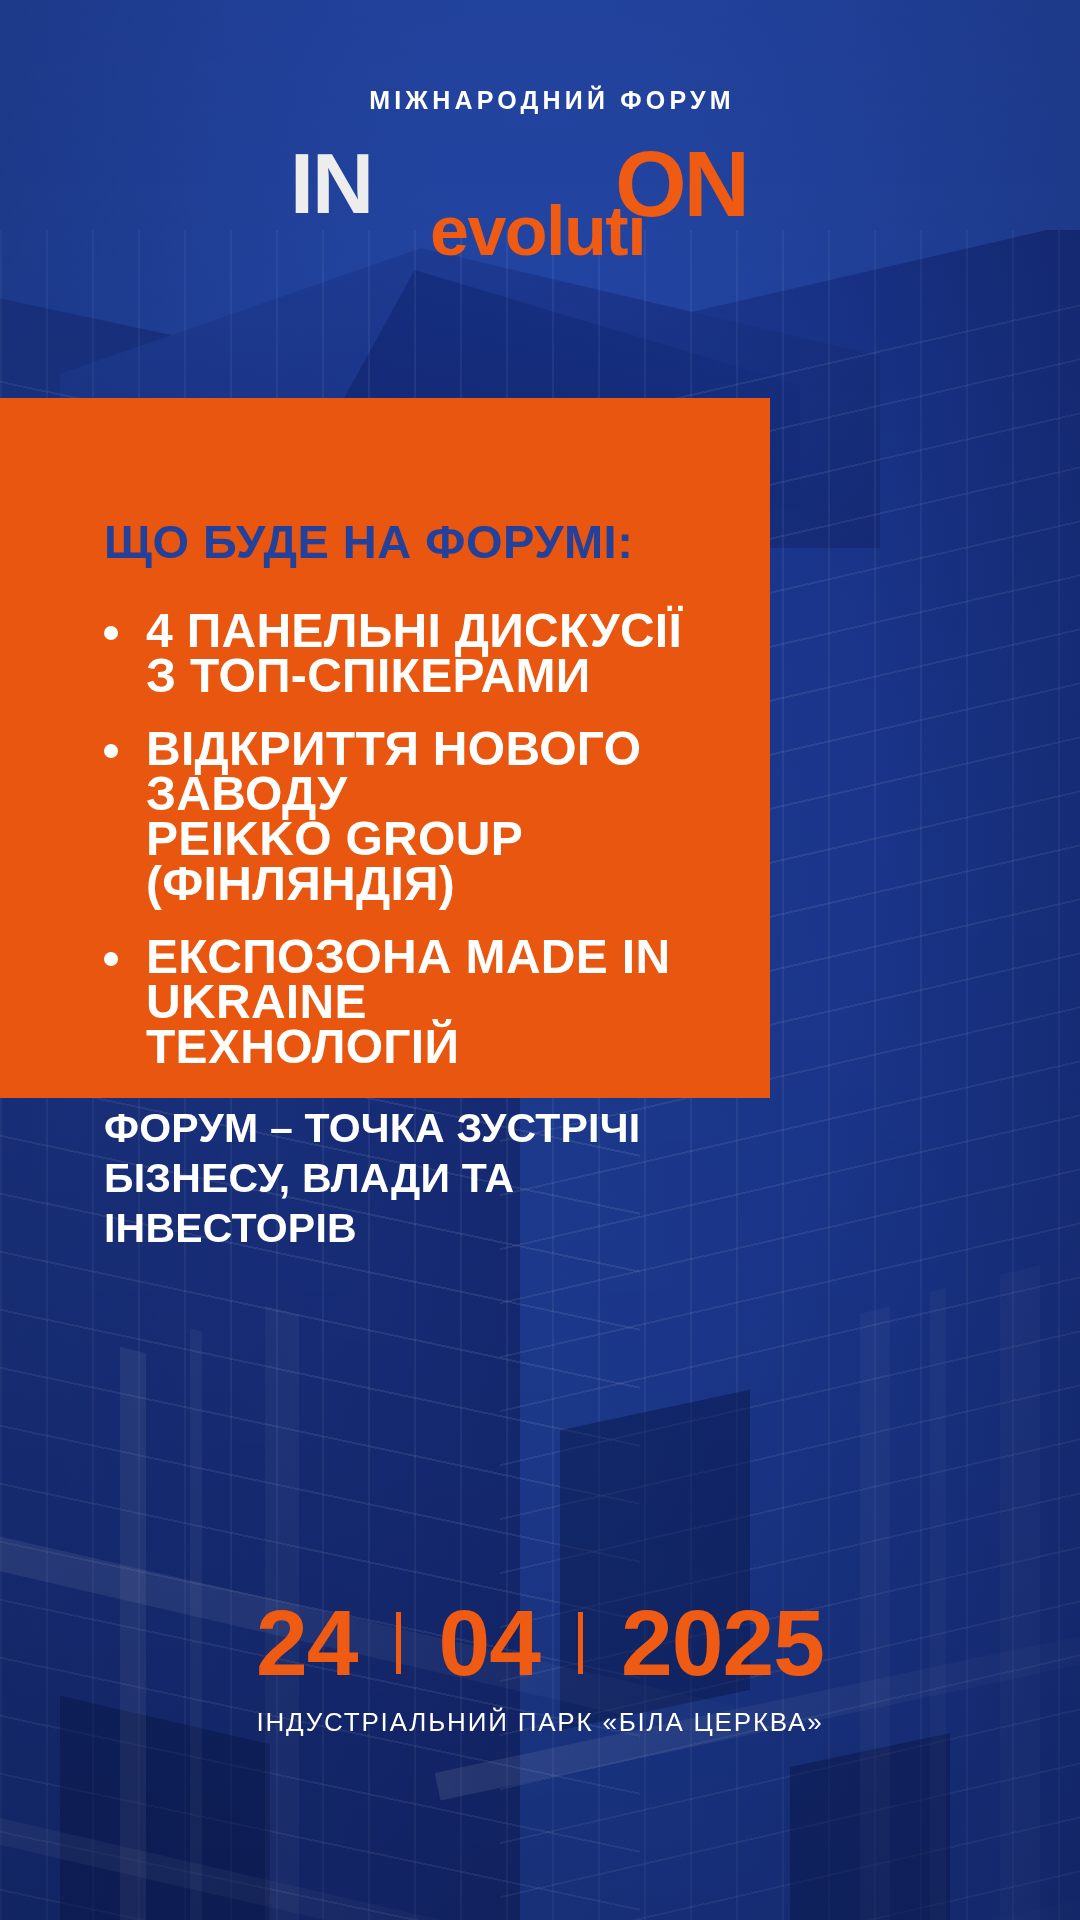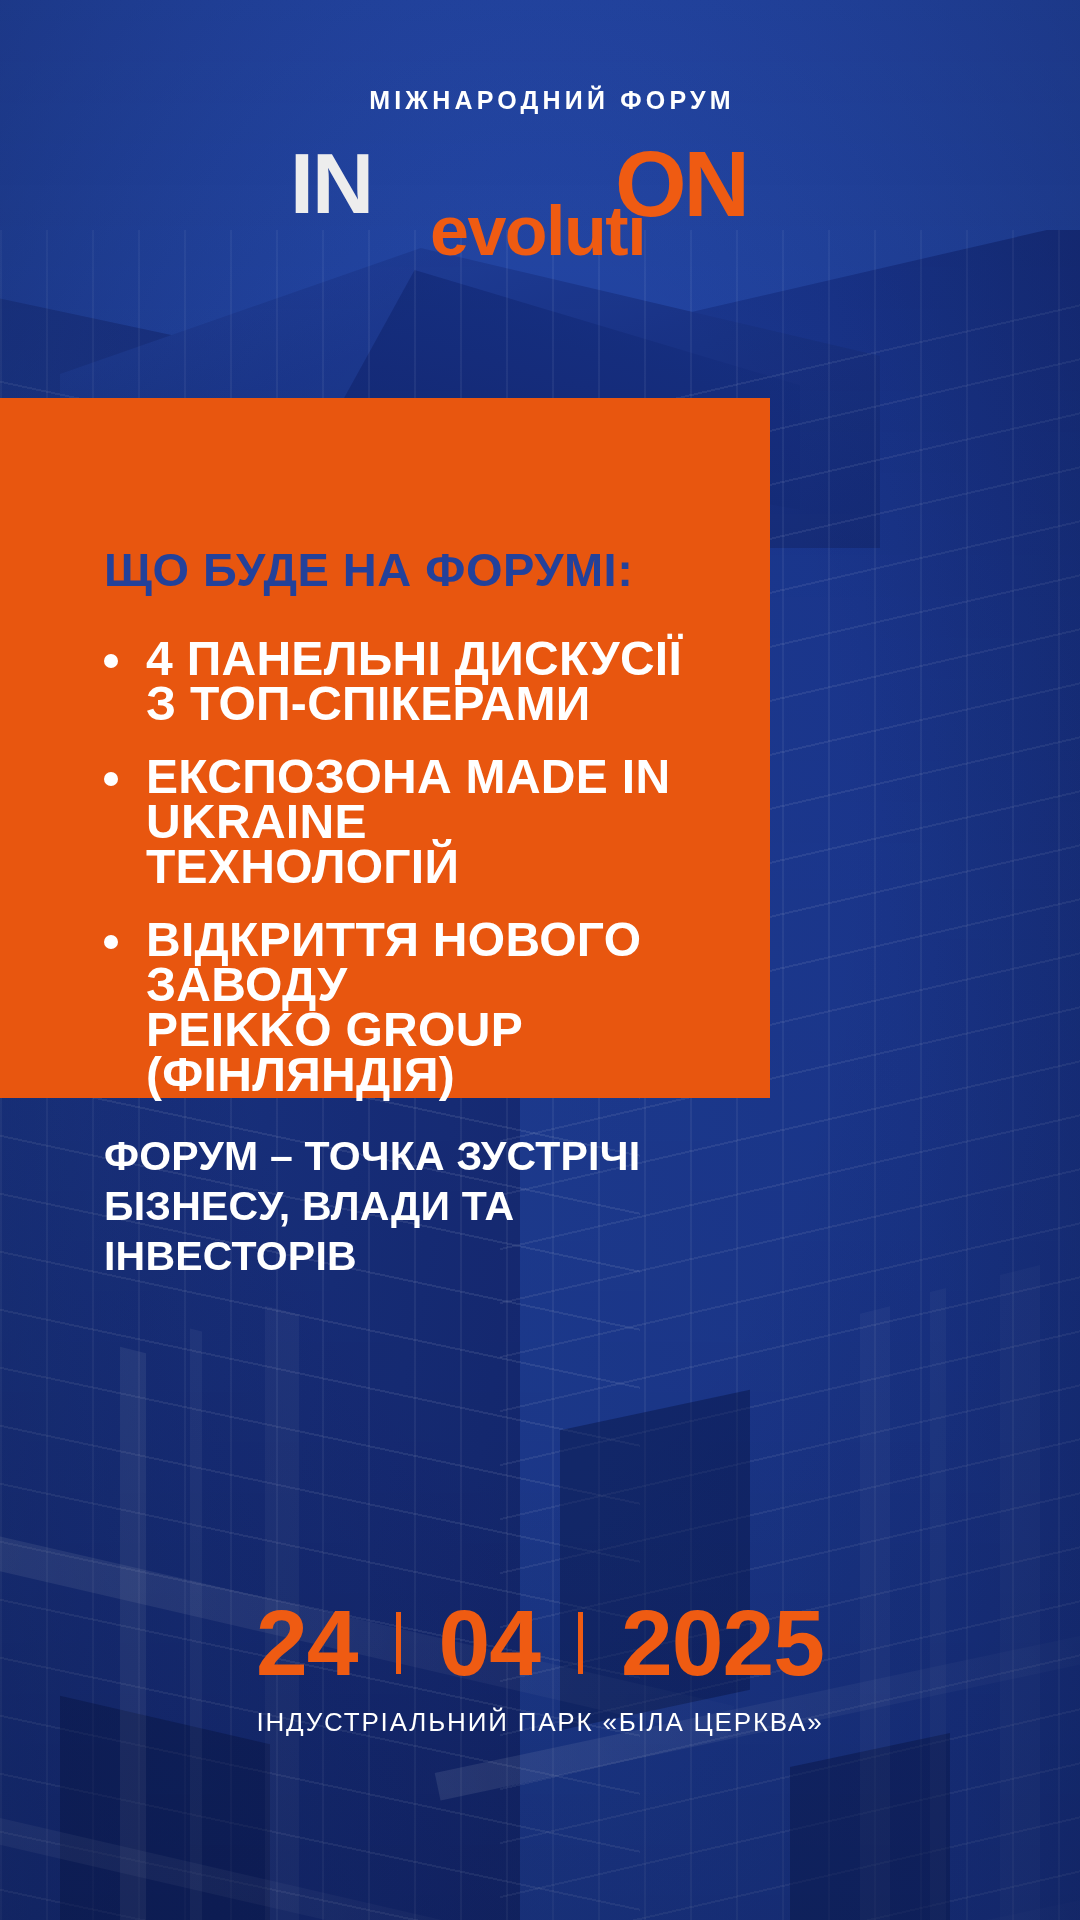--- a/index.html
+++ b/index.html
@@ -151,21 +151,21 @@
     position:absolute; left:325px; top:2px;
     font-size:92px; font-weight:900; color:#EF5B12;
     letter-spacing:-3px; line-height:92px;
   }
 
   
   .panel {
     position:absolute; left:0; top:398px; width:770px; height:700px;
     background:#E8560F;
   }
-  .panel-inner { padding:118px 44px 0 104px;margin-top:28px; }
+  .panel-inner { padding:118px 44px 0 104px; }
 
   .panel-title {
     color:#23419A; font-size:47px; font-weight:900;
     letter-spacing:0.5px; line-height:52px; margin-bottom:40px;
     text-transform:uppercase;
   }
 
   .bullets { list-style:none; }
   .bullet-row { display:flex; margin-bottom:28px; }
   .dot {
@@ -262,29 +262,29 @@
         <li class="bullet-row">
           <span class="dot"></span>
           <span class="bullet-text">
             <span>4 ПАНЕЛЬНІ ДИСКУСІЇ</span><br>
             <span>З ТОП-СПІКЕРАМИ</span>
           </span>
         </li>
         <li class="bullet-row">
           <span class="dot"></span>
           <span class="bullet-text">
-            <span>ЕКСПОЗОНА MADE IN UKRAINE</span><br>
-            <span>ТЕХНОЛОГІЙ</span>
+            <span>ВІДКРИТТЯ НОВОГО ЗАВОДУ</span><br>
+            <span>PEIKKO GROUP (ФІНЛЯНДІЯ)</span>
           </span>
         </li>
         <li class="bullet-row">
           <span class="dot"></span>
           <span class="bullet-text">
-            <span>ВІДКРИТТЯ НОВОГО ЗАВОДУ</span><br>
-            <span>PEIKKO GROUP (ФІНЛЯНДІЯ)</span>
+            <span>ЕКСПОЗОНА MADE IN UKRAINE</span><br>
+            <span>ТЕХНОЛОГІЙ</span>
           </span>
         </li>
       </ul>
 
       <div class="tagline">
         <span>ФОРУМ – ТОЧКА ЗУСТРІЧІ</span><br>
         <span>БІЗНЕСУ, ВЛАДИ ТА ІНВЕСТОРІВ</span>
       </div>
 
     </div>

